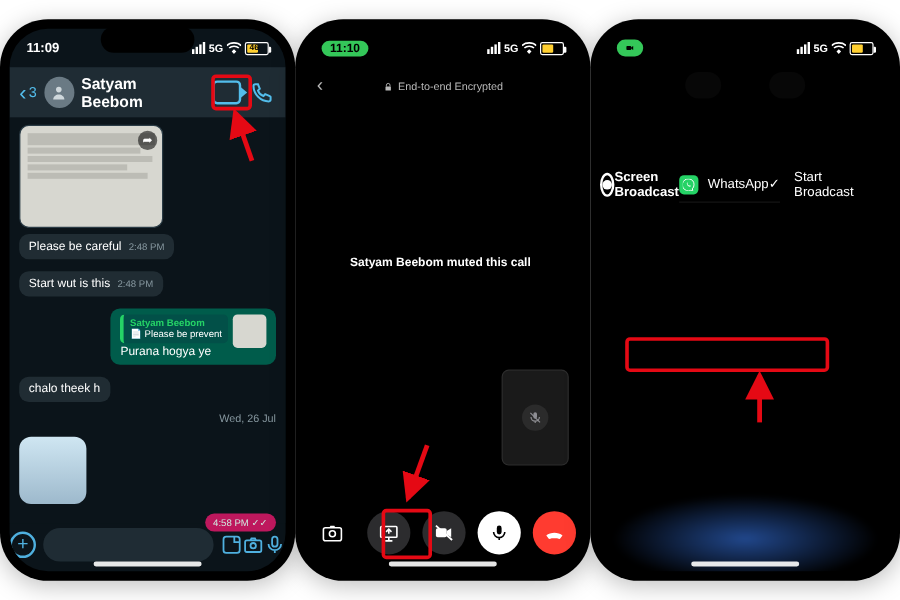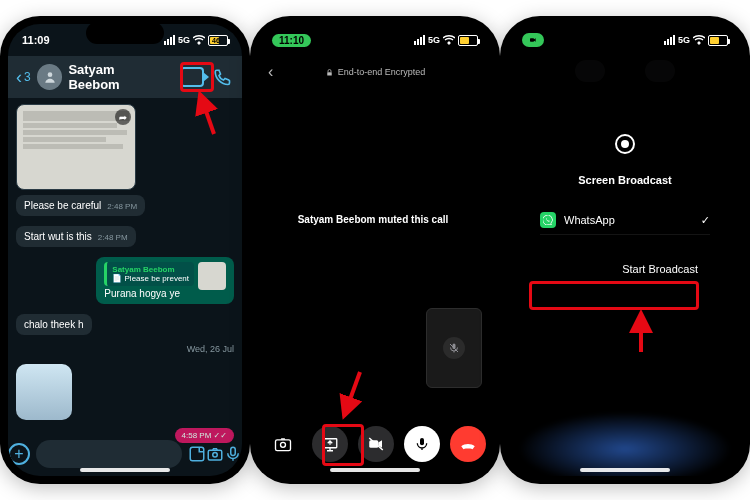--- a/index.html
+++ b/index.html
@@ -68,27 +68,27 @@
   .self .micoff{width:22px;height:22px;border-radius:50%;background:#2b2b2b;display:flex;align-items:center;justify-content:center;}
   .ctrls{ position:absolute; bottom:14px; left:0; right:0; display:flex; justify-content:center; gap:10px; align-items:center;}
   .rbtn{ width:36px;height:36px;border-radius:50%;background:#2c2c2e;display:flex;align-items:center;justify-content:center;color:#fff;}
   .rbtn.w{ background:#fff;color:#000;}
   .rbtn.red{ background:#ff3b30;}
   .rbtn.sm{ width:38px;height:30px;border-radius:6px;background:transparent;}
 
   
   .s3{ background:#000;}
   .info3{ text-align:center; font-size:9px; color:#d0d0d0; padding:8px 18px 0; line-height:1.3;}
-  .p3-center{ margin-top:44px; display:flex; flex-direction:column; align-items:center; gap:20px;}
+  .p3-center{ margin-top:44px; display:flex; flex-direction:row; align-items:center; gap:0;}
   .rec{ width:20px;height:20px;border:2px solid #fff;border-radius:50%;display:flex;align-items:center;justify-content:center;}
   .rec::after{content:"";width:8px;height:8px;background:#fff;border-radius:50%;}
   .sb-label{ font-size:11px; font-weight:600;}
   .app-row{ display:flex;align-items:center;justify-content:space-between;width:170px;padding:6px 0;font-size:11px;border-bottom:1px solid rgba(255,255,255,.08);}
   .wa{ width:16px;height:16px;background:#25d366;border-radius:4px;display:flex;align-items:center;justify-content:center;font-size:10px;}
-  .start-bc{ width:170px; text-align:right; padding:8px 12px; font-size:11px;}
+  .start-bc{ width:170px; text-align:left; padding:8px 12px; font-size:11px;}
   .glow{ position:absolute; bottom:-10px; left:10px; right:10px; height:74px; background:radial-gradient(ellipse at center, rgba(60,130,255,.55), rgba(0,0,0,0) 70%); border-radius:20px; filter:blur(2px);}
   .home{ position:absolute; bottom:4px; left:50%; transform:translateX(-50%); width:90px;height:4px; background:#fff; border-radius:3px; opacity:.9;}
 </style>
 </head>
 <body>
 
 <div class="stage">
 
   <div class="phone">
     <div class="island"></div>

